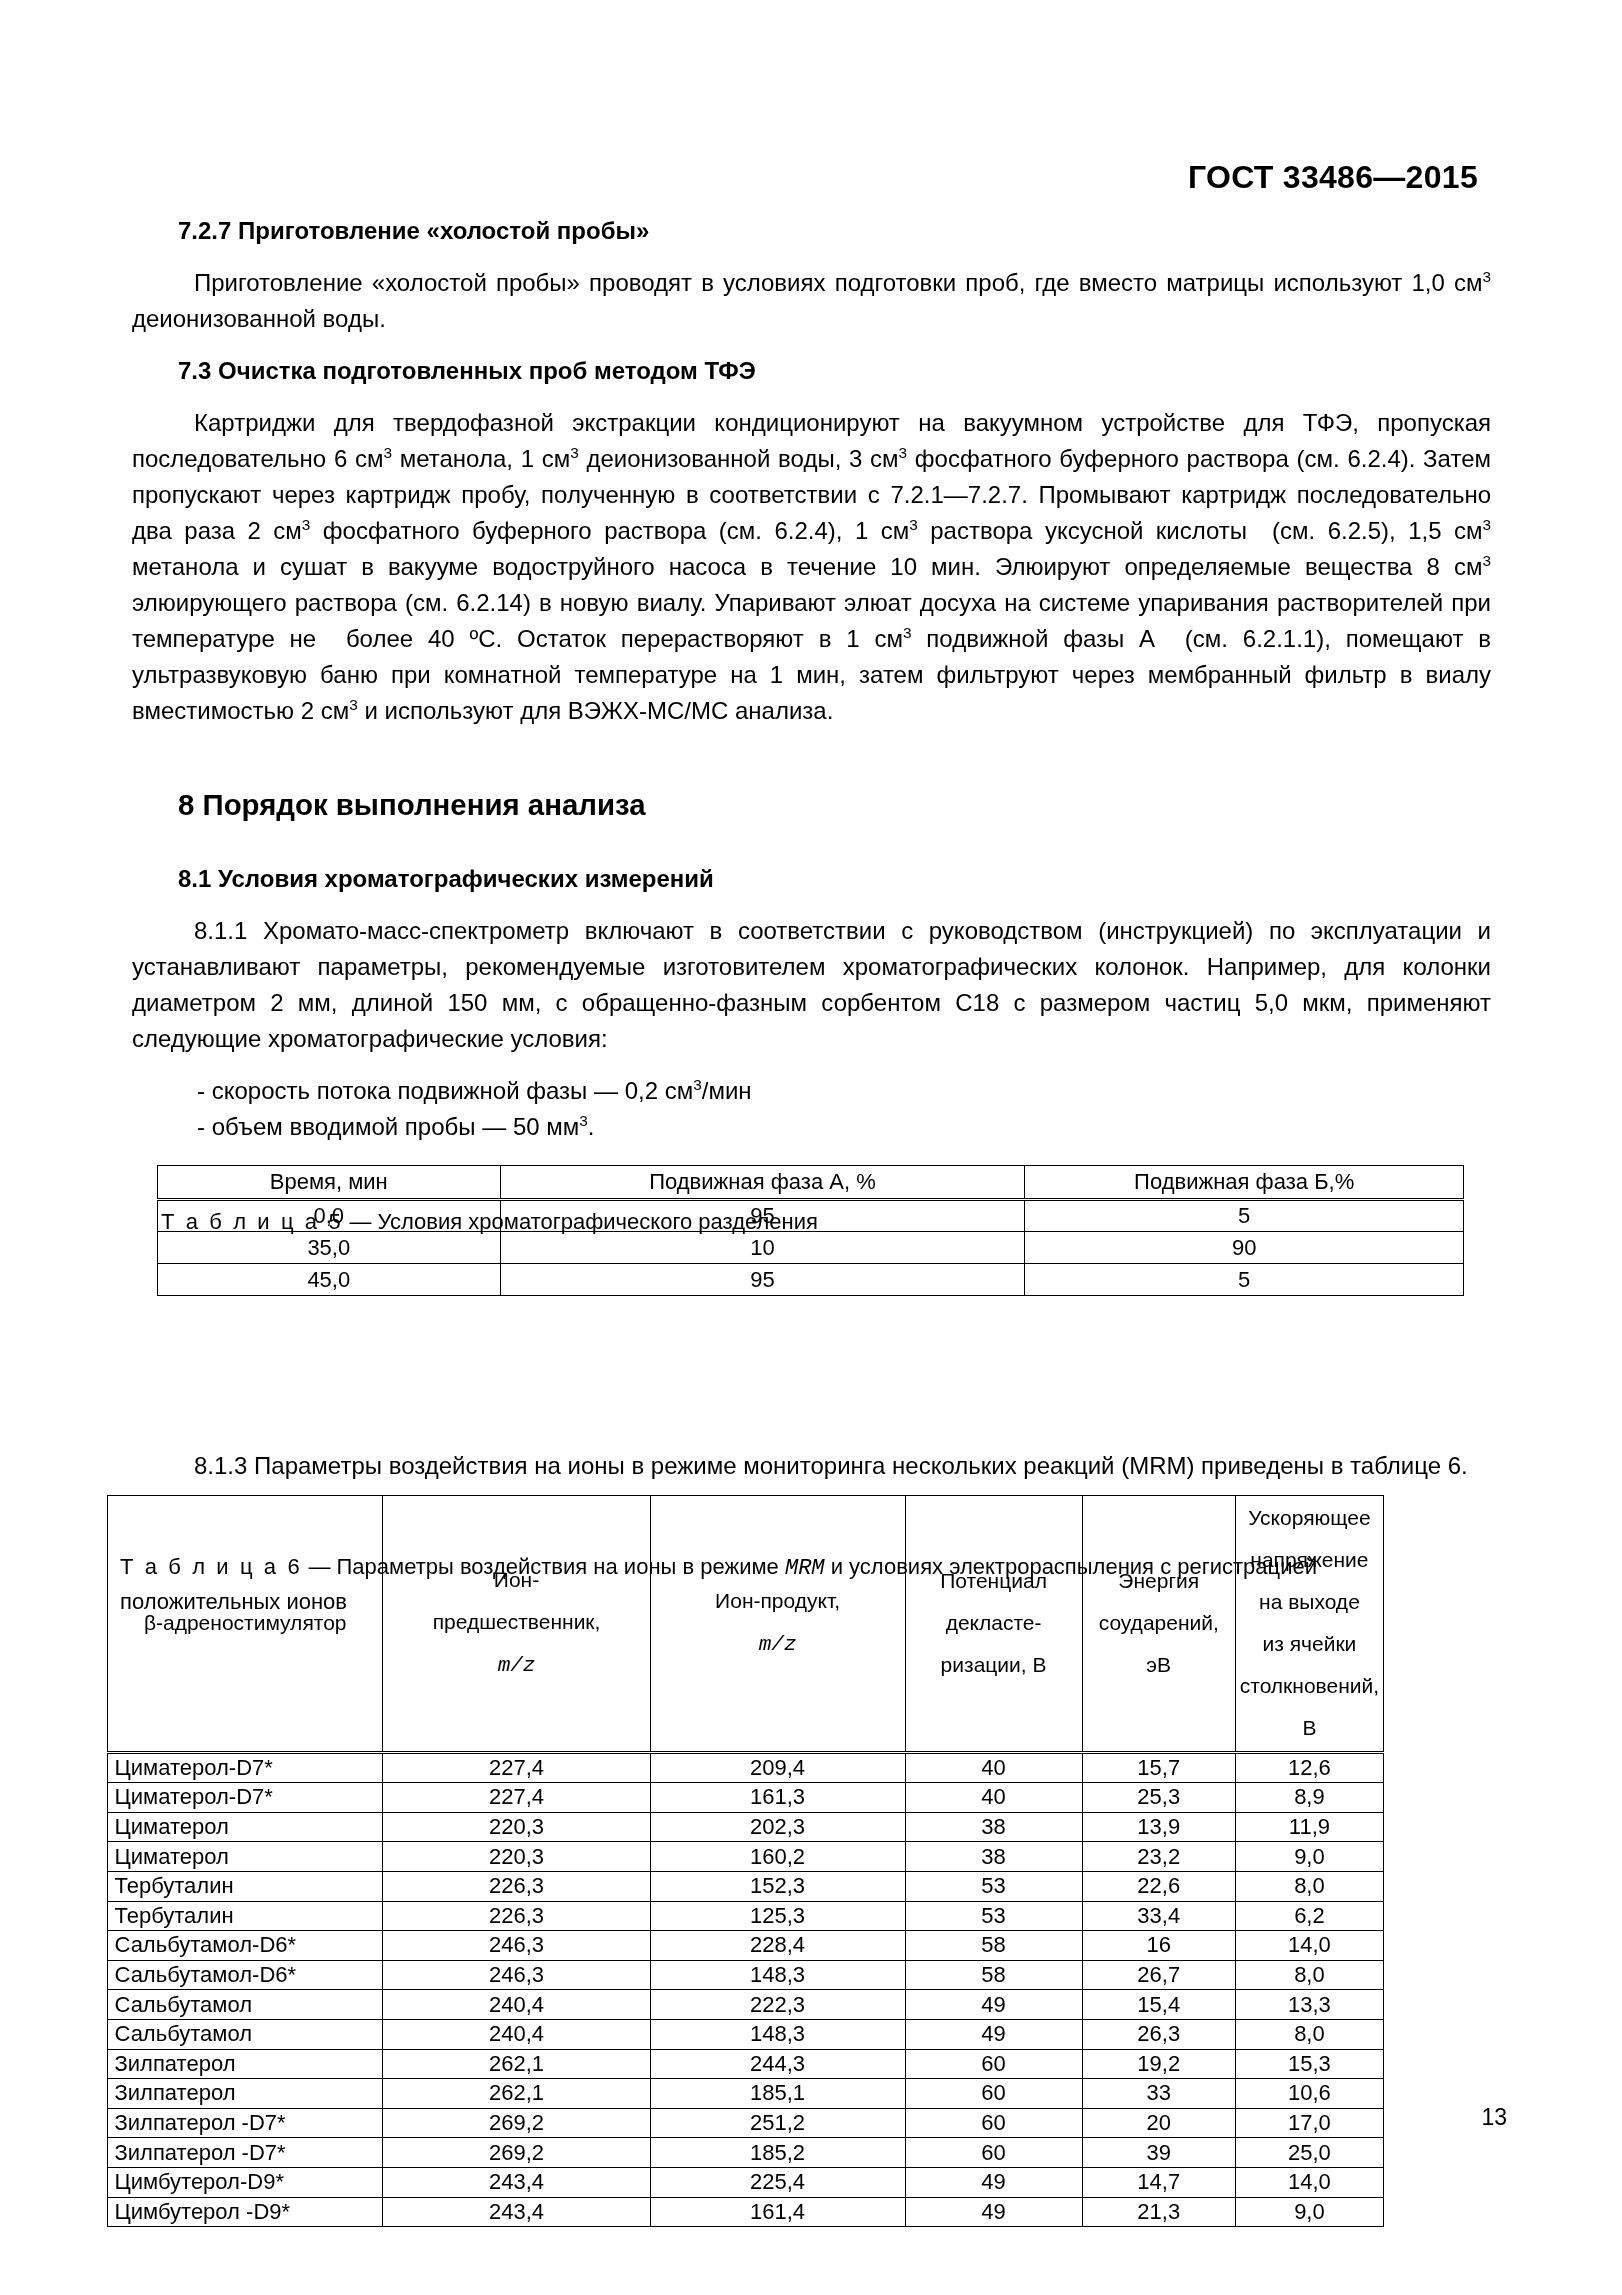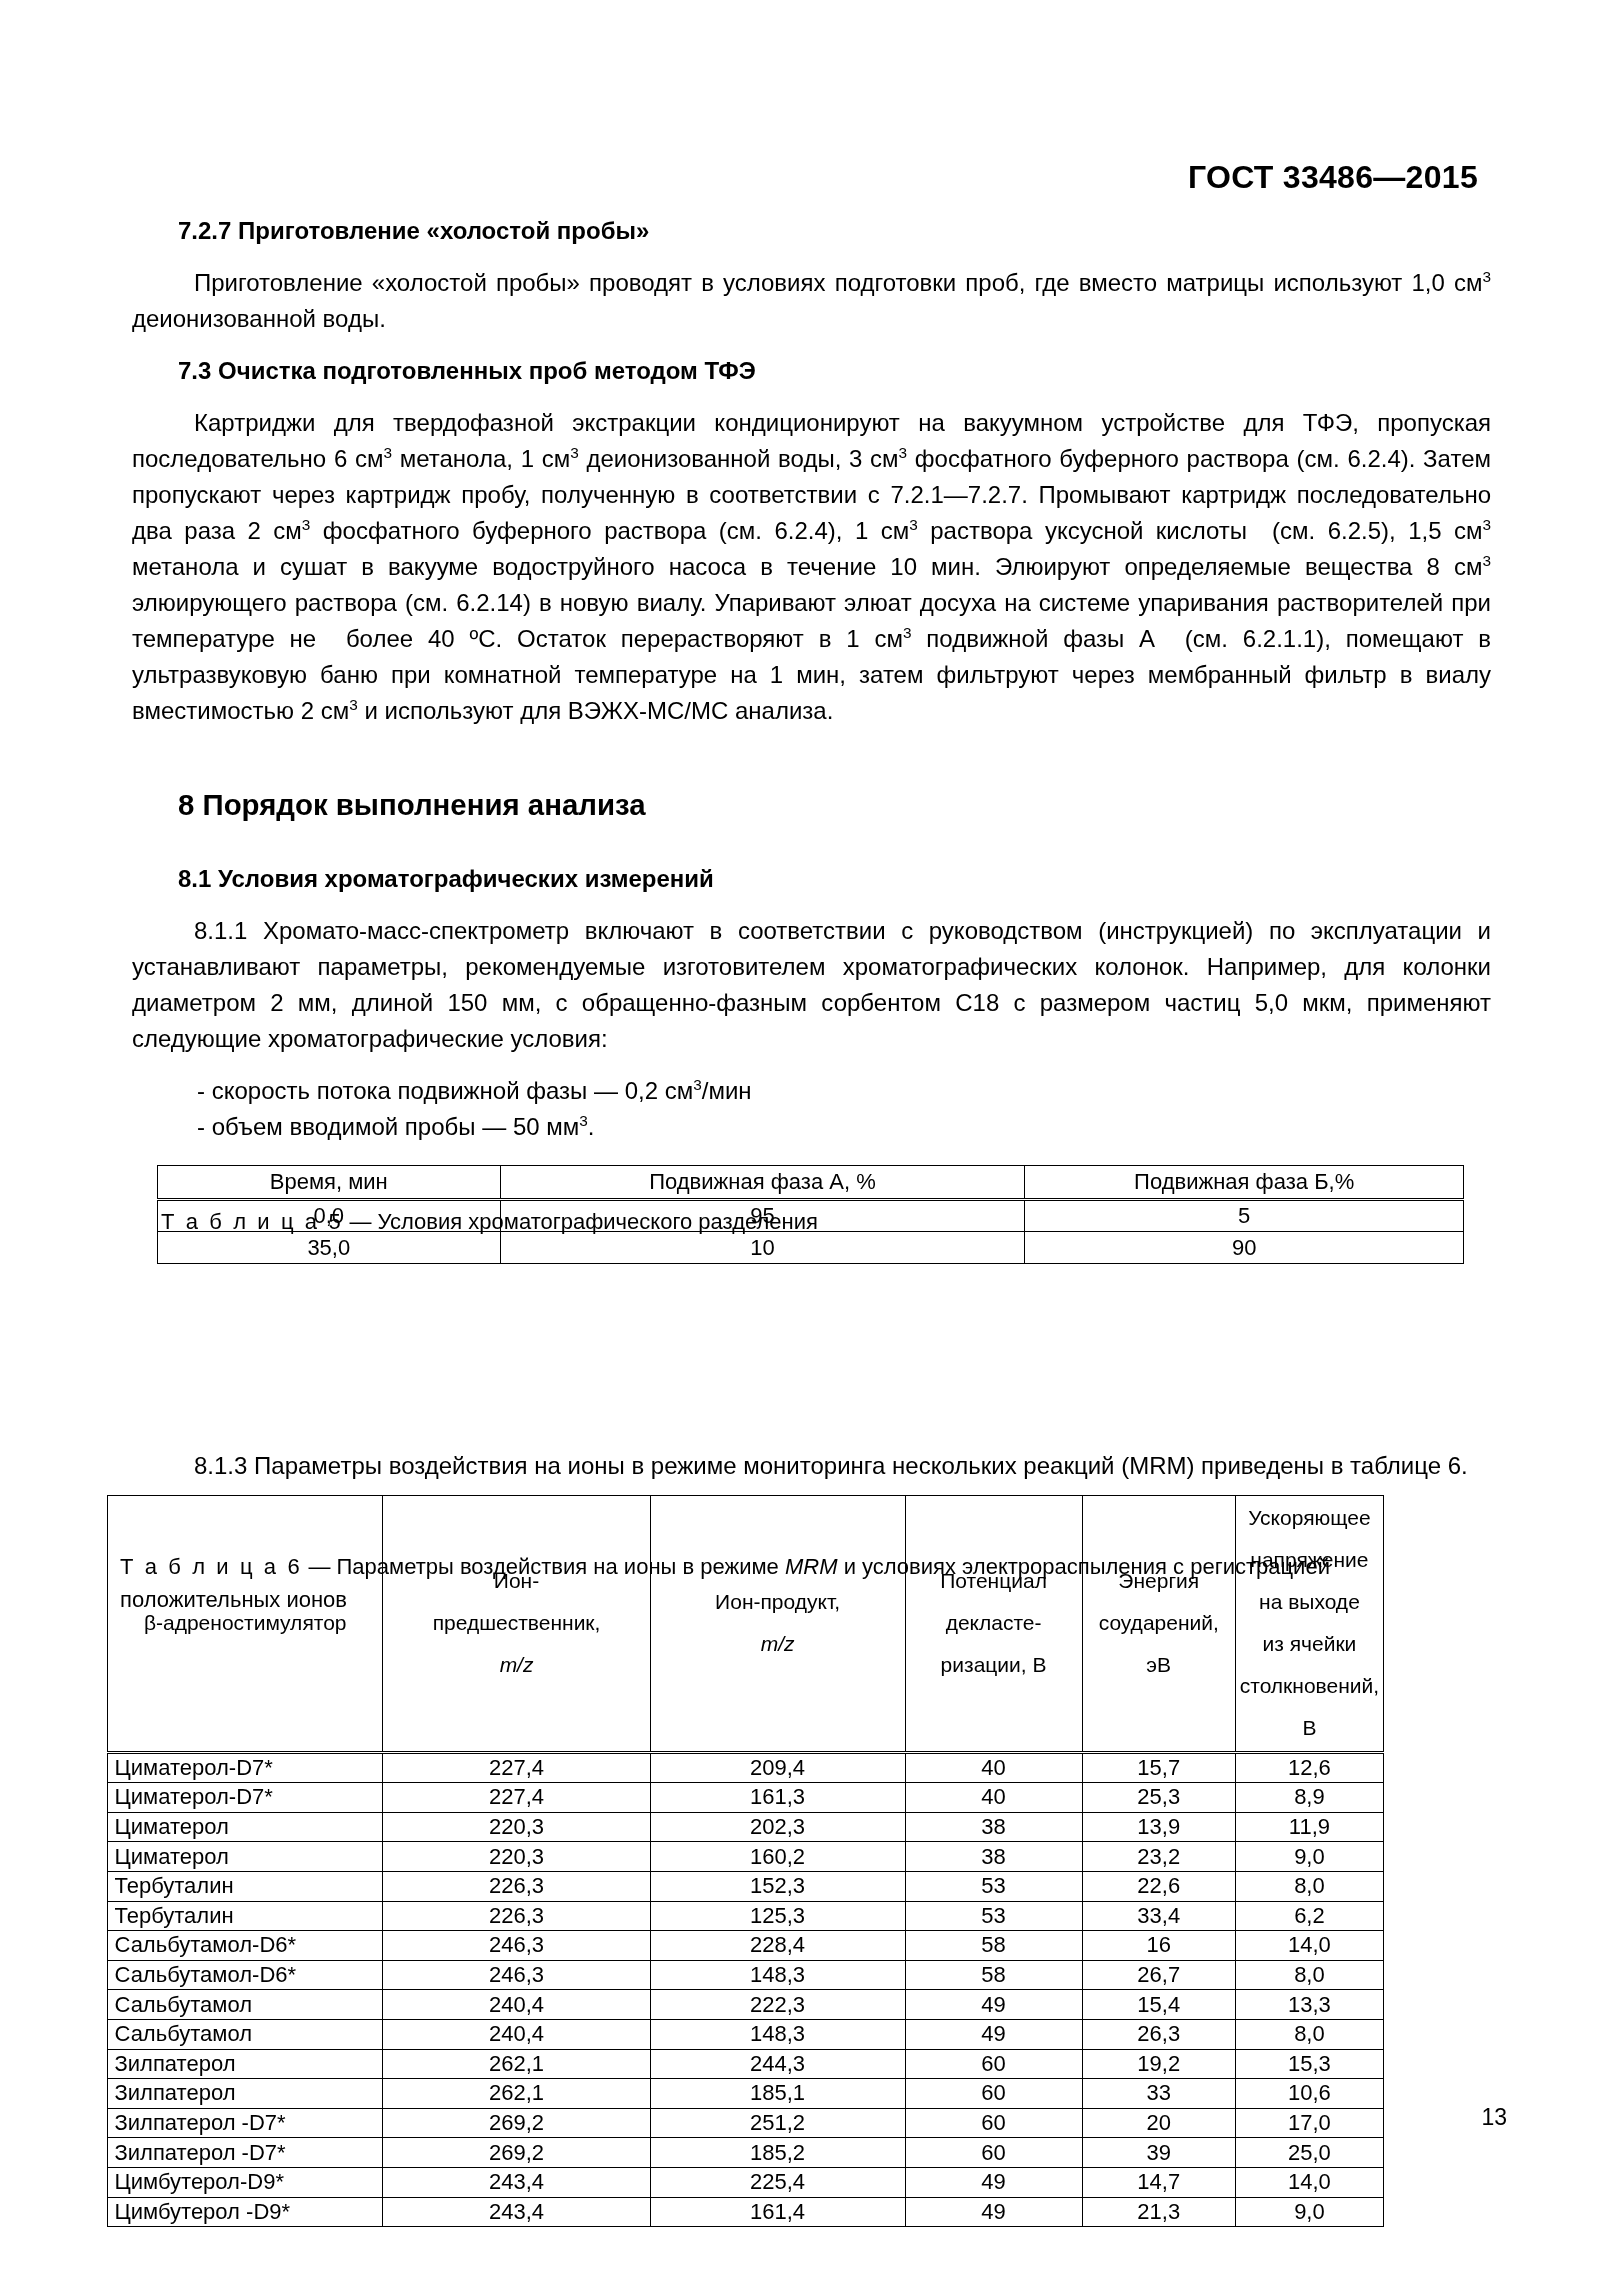--- a/index.html
+++ b/index.html
@@ -65,21 +65,21 @@
     padding-left: 62px;
     line-height: 38px;
   }
   .sp-40 { height: 26px; }
   .sp-56 { height: 37px; }
   .sp-62 { height: 41px; }
   .sp-70 { height: 46px; }
   .sp-86 { height: 56px; }
 
   sup { font-size: 0.64em; line-height: 0; vertical-align: super; }
-  .ital { font-style: italic; }
+  .ital { font-style: italic; font-family: Liberation Mono, monospace; }
 
   .bullets {
     font-size: 24px;
     line-height: 36px;
     padding-left: 81px;
   }
   .bullets div { white-space: nowrap; }
 
   
   .tbl-caption {
@@ -233,20 +233,25 @@
       <tbody>
         <tr>
           <td>0,0</td>
           <td>95</td>
           <td>5</td>
         </tr>
         <tr>
           <td>35,0</td>
           <td>10</td>
           <td>90</td>
+        </tr>
+        <tr>
+          <td>45,0</td>
+          <td>95</td>
+          <td>5</td>
         </tr>
       </tbody>
     </table>
   </div>
 
   <div class="t6-wrap">
     <table class="t6">
       <colgroup>
         <col class="k1">
           <col class="k2">

